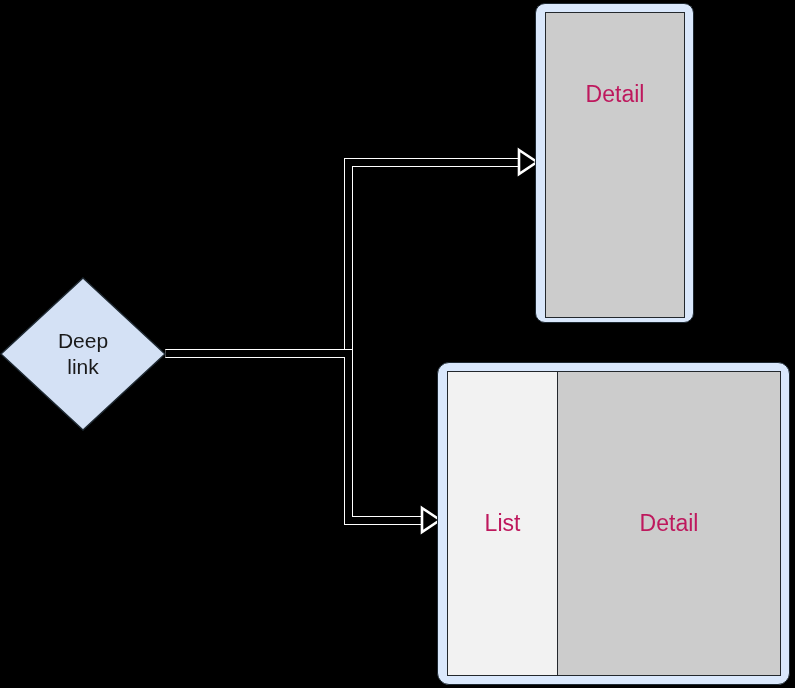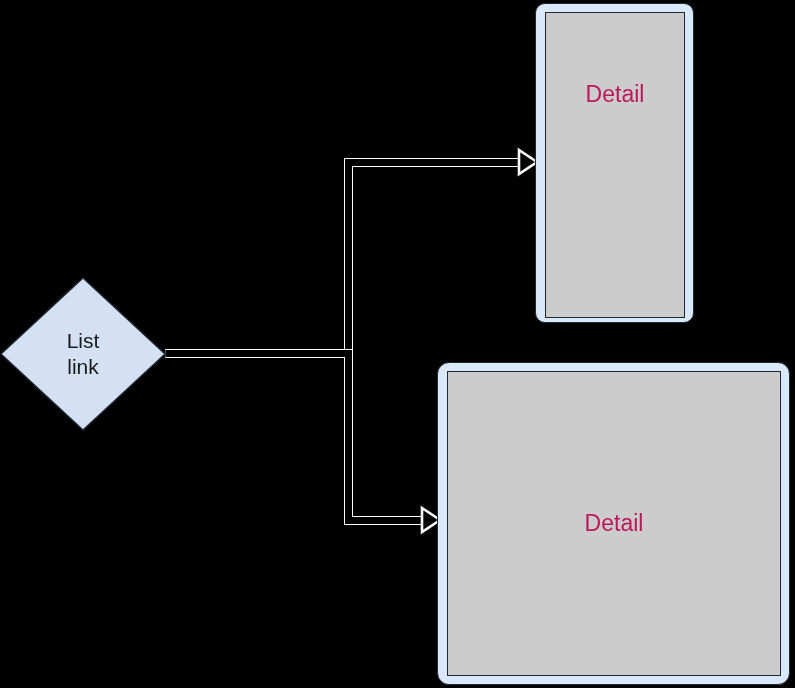--- a/index.html
+++ b/index.html
@@ -126,33 +126,36 @@
       <path d="M 165.5 353.5 L 348.5 353.5 L 348.5 520.5 L 423.5 520.5" fill="none" stroke="#ffffff" stroke-width="9" stroke-linejoin="miter" stroke-linecap="butt"></path>
       <path d="M 165.5 353.5 L 348.5 353.5 L 348.5 520.5 L 423.5 520.5" fill="none" stroke="#000000" stroke-width="7" stroke-linejoin="miter" stroke-linecap="butt"></path>
       <path d="M 422 508 L 440 520 L 422 532 Z" fill="#000000" stroke="#ffffff" stroke-width="2.6" stroke-linejoin="miter"></path>
     </g>
   </svg>
 
   <div class="diamond-wrap">
     <svg width="166" height="154" viewBox="0 0 166 154">
       <polygon points="83,1 165,77 83,153 1,77" fill="#d4e1f5" stroke="#1f2a33" stroke-width="1.4"></polygon>
     </svg>
-    <div class="diamond-label">List
+    <div class="diamond-label">Deep
 link</div>
   </div>
 
   <div class="device phone">
     <div class="screen">
       <div class="pane single">
         <span>Detail</span>
       </div>
     </div>
   </div>
 
   <div class="device tablet">
     <div class="screen">
+      <div class="pane list">
+        <span>List</span>
+      </div>
       <div class="pane detail">
         <span>Detail</span>
       </div>
     </div>
   </div>
 
 </div>
 
 </body></html>

